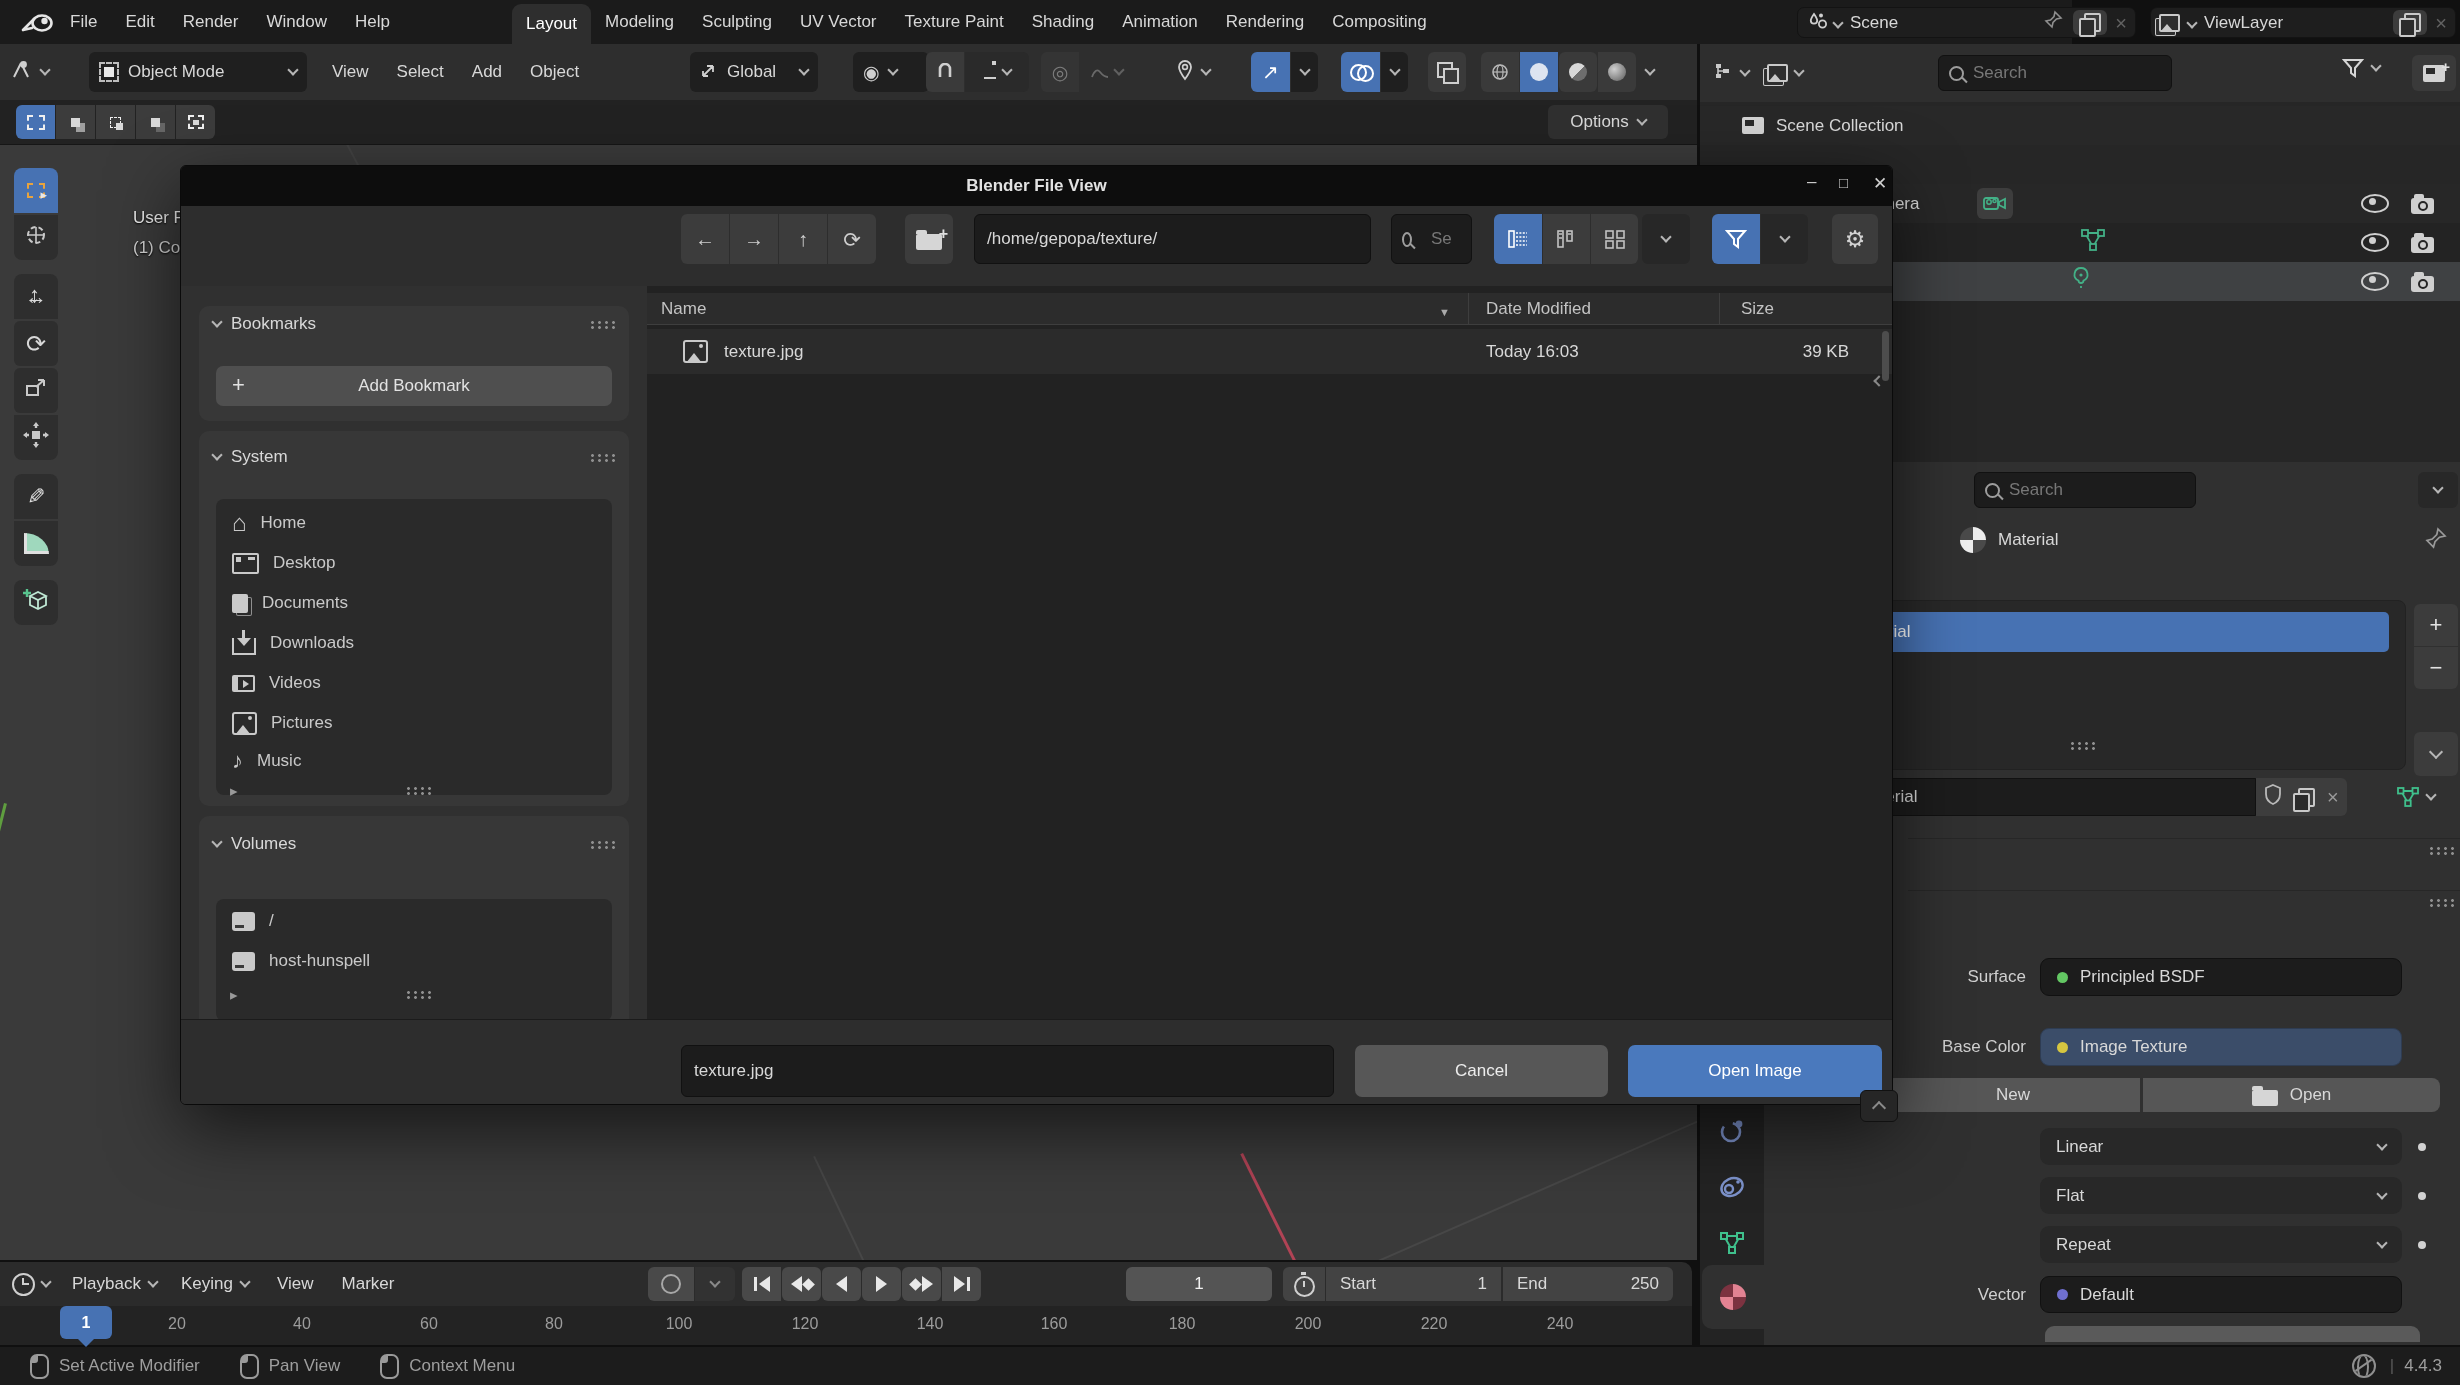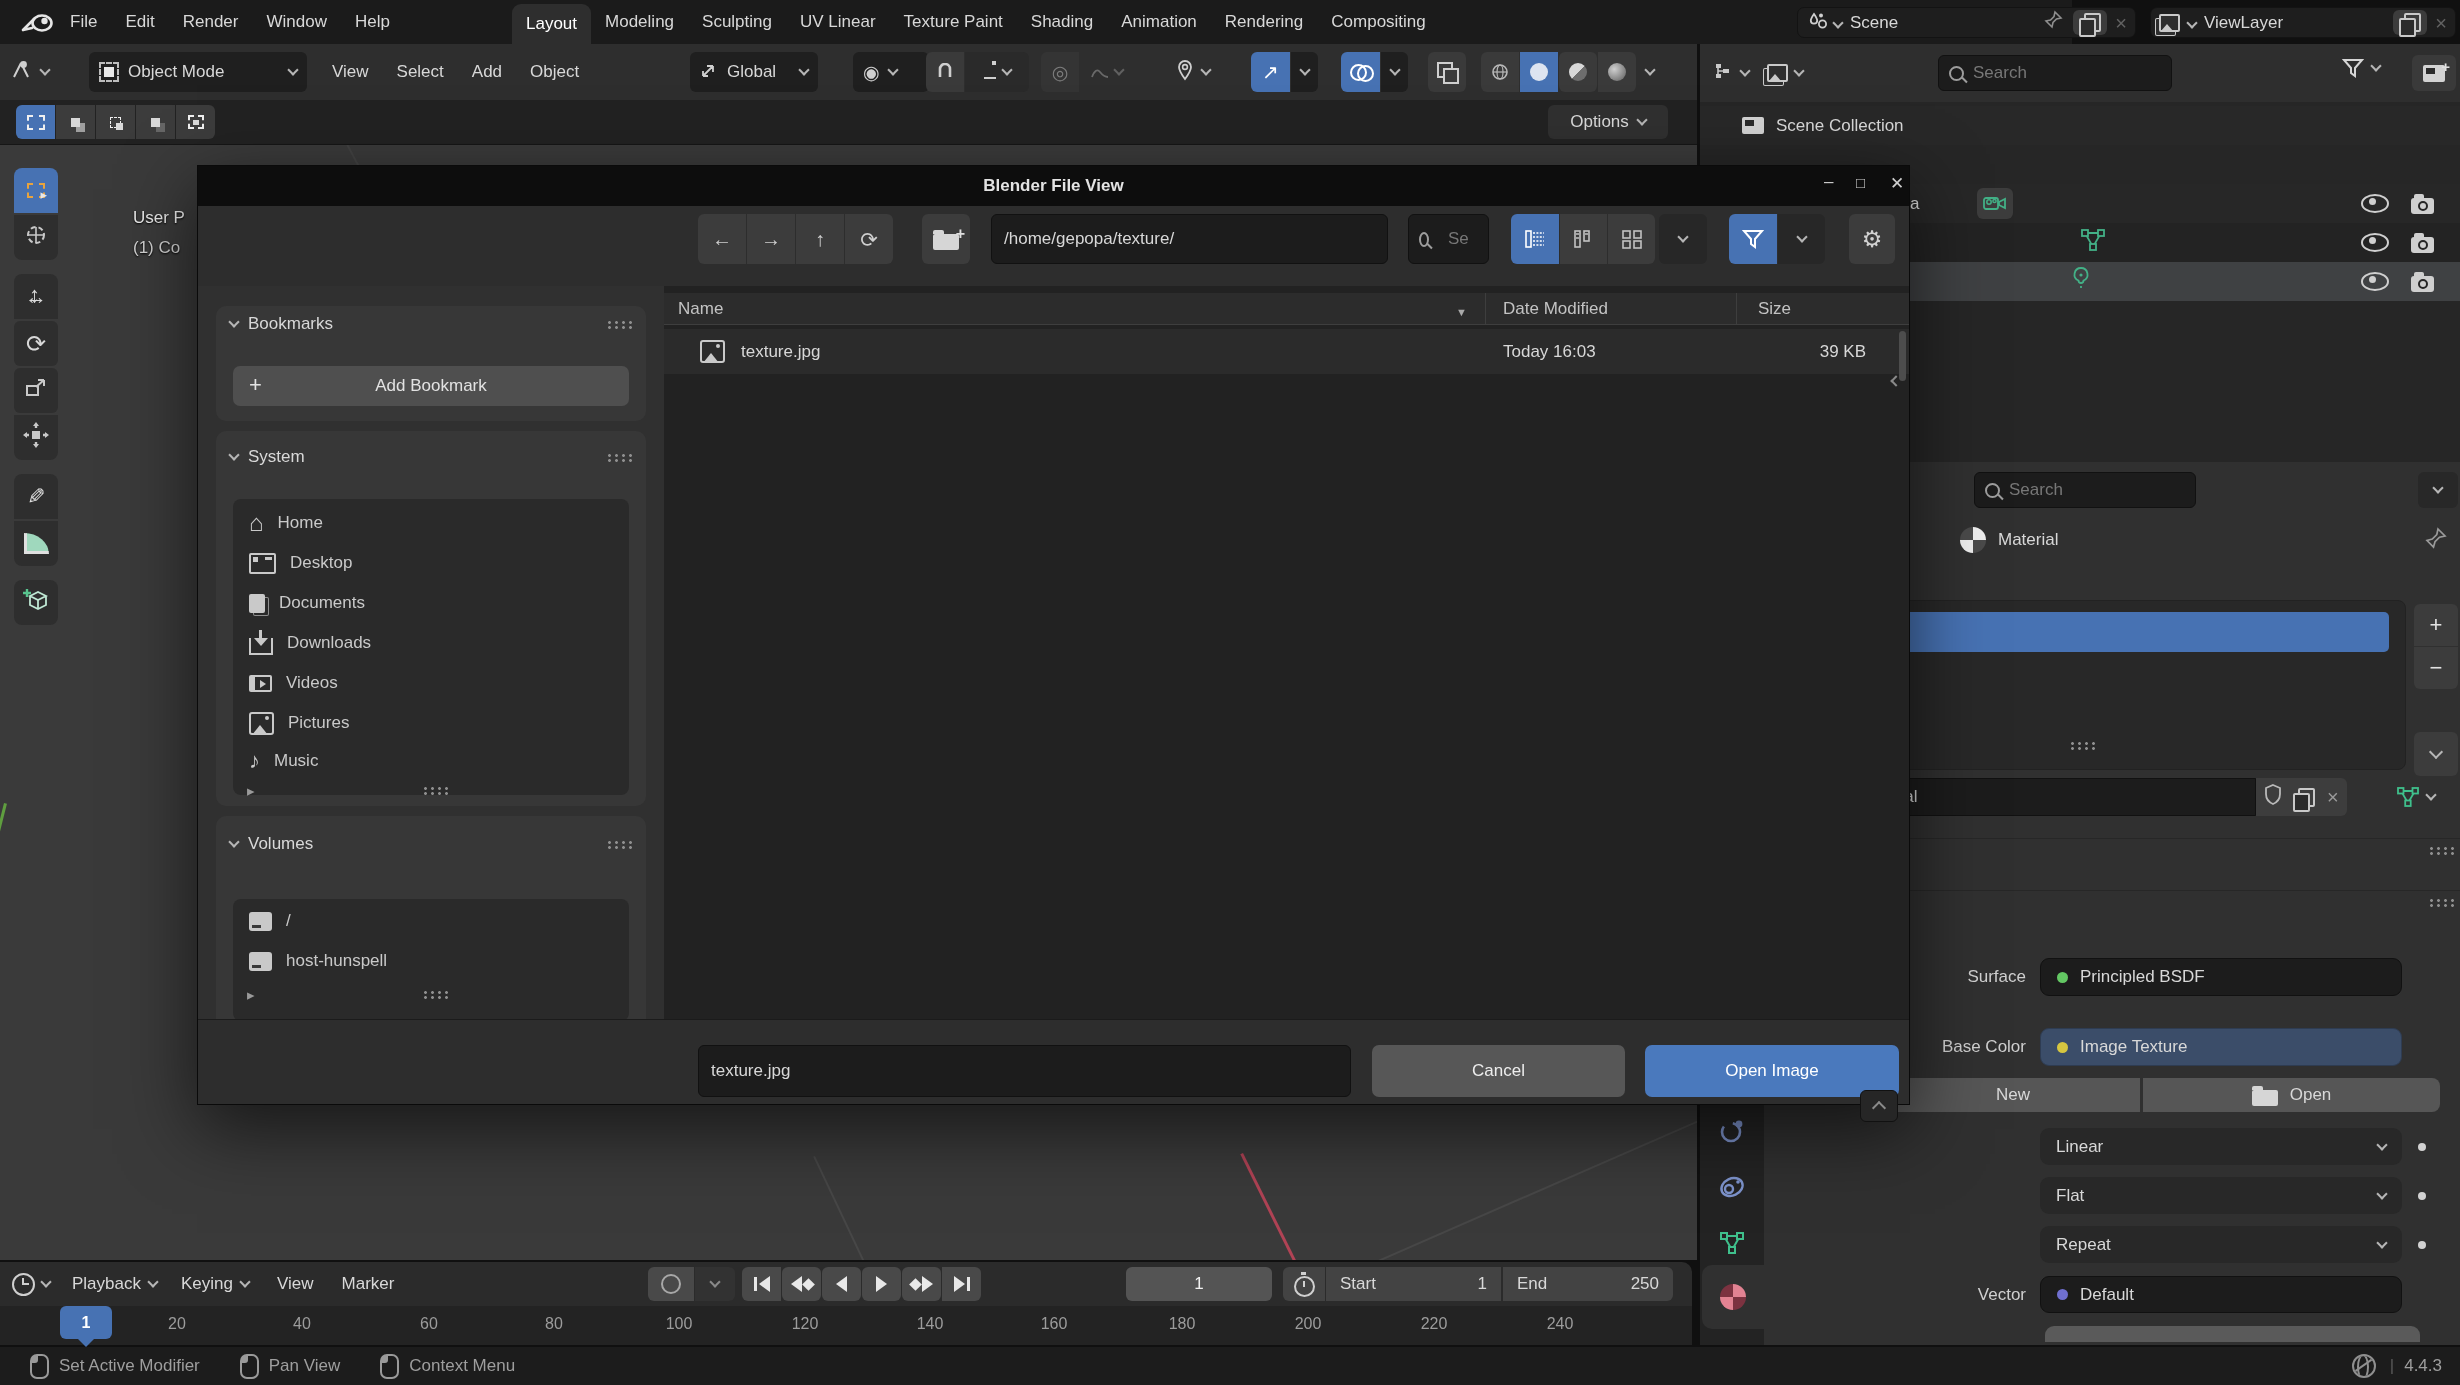--- a/index.html
+++ b/index.html
@@ -146,21 +146,21 @@
       <span class="menu-item">File</span>
       <span class="menu-item">Edit</span>
       <span class="menu-item">Render</span>
       <span class="menu-item">Window</span>
       <span class="menu-item">Help</span>
     </div>
     <div class="ab flex" style="left:512px;top:0;height:44px">
       <span class="menu-item" style="background:#2e2e2e;border-radius:9px 9px 0 0;height:40px;line-height:40px;margin-top:4px;color:#fff">Layout</span>
       <span class="menu-item dim">Modeling</span>
       <span class="menu-item dim">Sculpting</span>
-      <span class="menu-item dim">UV Linear</span>
+      <span class="menu-item dim">UV Vector</span>
       <span class="menu-item dim">Texture Paint</span>
       <span class="menu-item dim">Shading</span>
       <span class="menu-item dim">Animation</span>
       <span class="menu-item dim">Rendering</span>
       <span class="menu-item dim">Compositing</span>
     </div>
 
     <div class="ab flex" style="left:1797px;top:7px;width:339px;height:31px;background:#1e1e1e;border:1px solid #131313;border-radius:7px;padding:0 8px;box-sizing:border-box">
       <span class="g">
         <svg width="24" height="20" viewBox="0 0 24 20">
@@ -708,21 +708,21 @@
     <span class="i-mouse" style="margin-left:40px"></span>
     <span style="margin-left:10px">Pan View</span>
     <span class="i-mouse" style="margin-left:40px"></span>
     <span style="margin-left:10px">Context Menu</span>
     <span style="flex:1"></span>
     <span class="i-globe" style="margin-right:14px"></span>
     <span style="color:#5a5a5a;margin-right:10px">|</span>
     <span style="margin-right:18px">4.4.3</span>
   </div>
 
-  <div class="ab" style="left:197px;top:165px;width:1711px;height:938px;background:#2d2d2d;border:1px solid #0a0a0a;border-radius:0;box-shadow:0 24px 70px rgba(0,0,0,.6);overflow:hidden;z-index:10">
+  <div class="ab" style="left:180px;top:165px;width:1711px;height:938px;background:#2d2d2d;border:1px solid #0a0a0a;border-radius:6px;box-shadow:0 24px 70px rgba(0,0,0,.6);overflow:hidden;z-index:10">
 
     <div class="ab flex" style="left:0;top:0;width:100%;height:40px;background:#0d0d0d">
       <span style="position:absolute;width:100%;text-align:center;font-weight:bold;color:#e3e3e3">Blender File View</span>
       <span class="ab" style="left:1626px;top:6px;color:#cfcfcf">–</span>
       <span class="ab" style="left:1658px;top:8px;color:#cfcfcf;font-size:15px">□</span>
       <span class="ab" style="left:1692px;top:7px;color:#cfcfcf">✕</span>
     </div>
 
     <div class="ab" style="left:0;top:40px;width:100%;height:80px;background:#2d2d2d">
       <div class="ab flex" style="left:500px;top:8px;height:50px">

